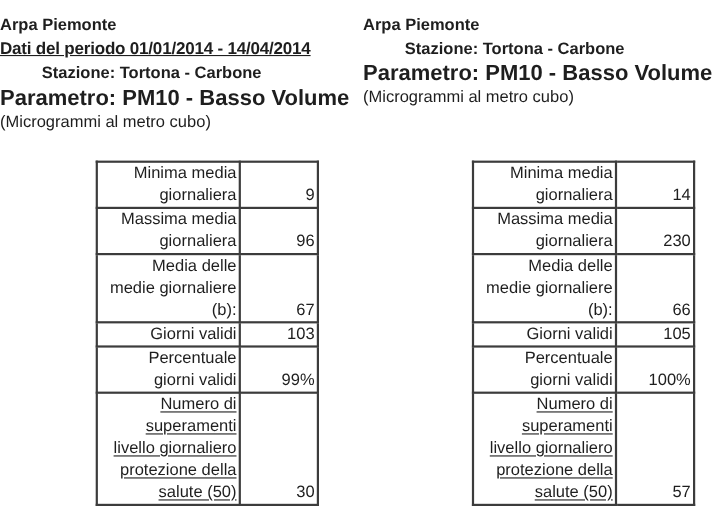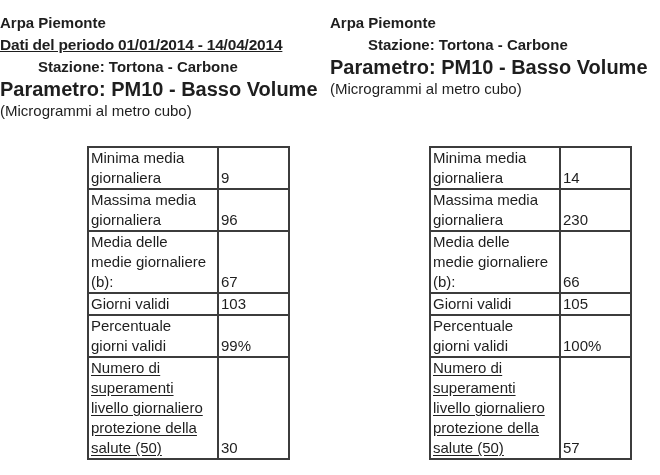--- a/index.html
+++ b/index.html
@@ -45,21 +45,21 @@
     table-layout: fixed;
     background: var(--background, #ffffff);
   }
   .panel.left  table.stats { left: 87px; }
   .panel.right table.stats { left: 99px; }
 
   .stats td {
     border: 2px solid var(--border, #3c3c3c);
     font-size: 15px;
     line-height: 20px;
-    text-align: left;
+    text-align: right;
     padding: 0 2px;
     vertical-align: middle;
   }
   .stats td.cell-label {
     width: 124px;
     white-space: pre-line;
   }
   .stats td.cell-value {
     width: 65px;
     vertical-align: bottom;

